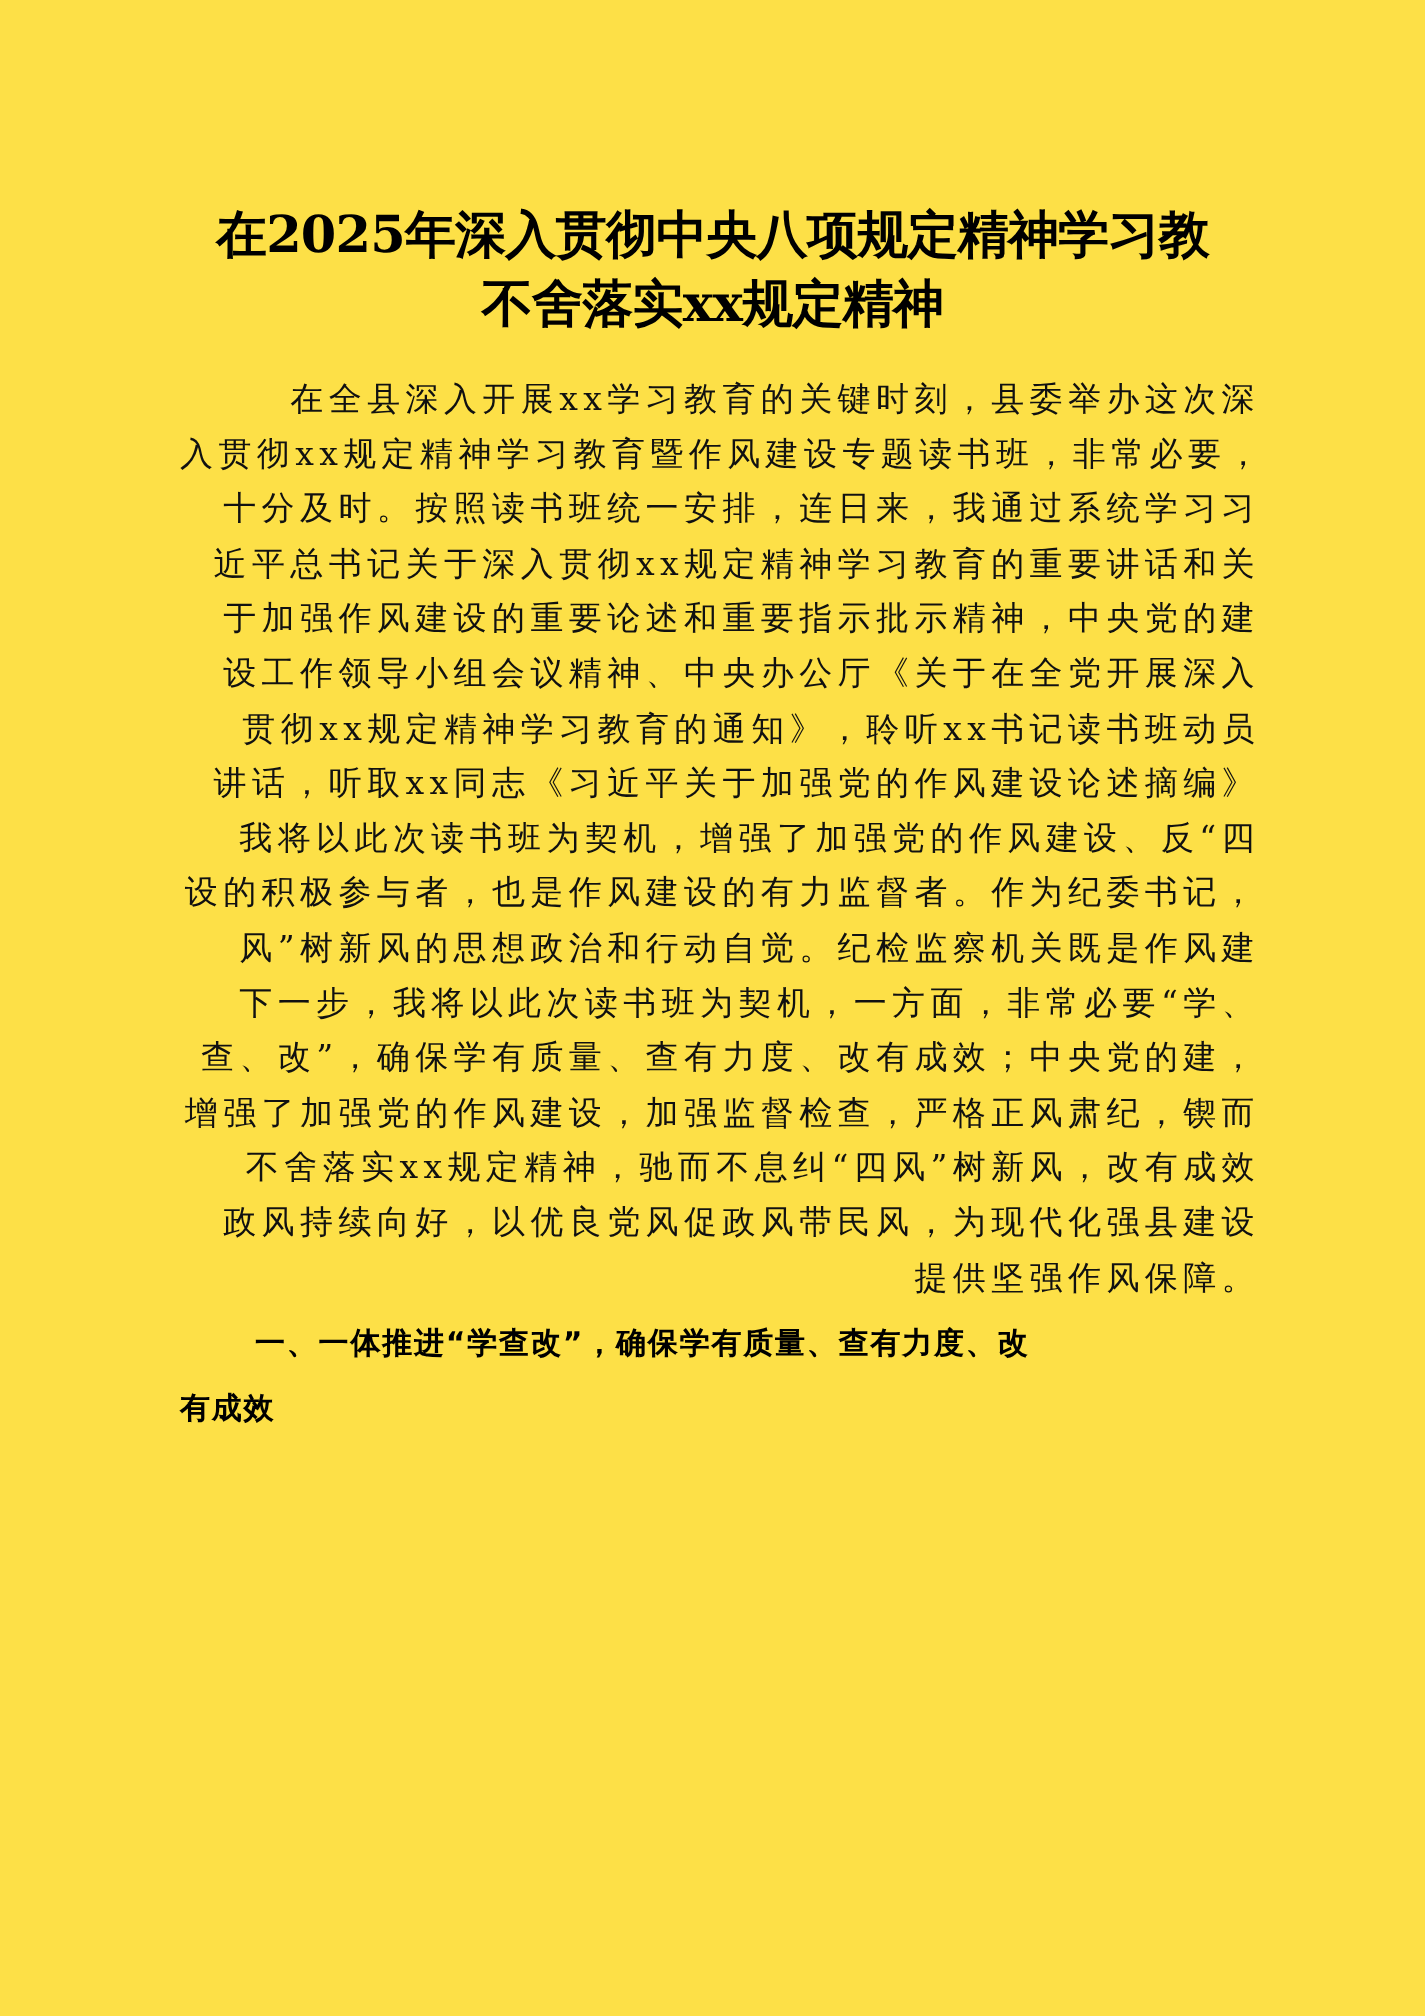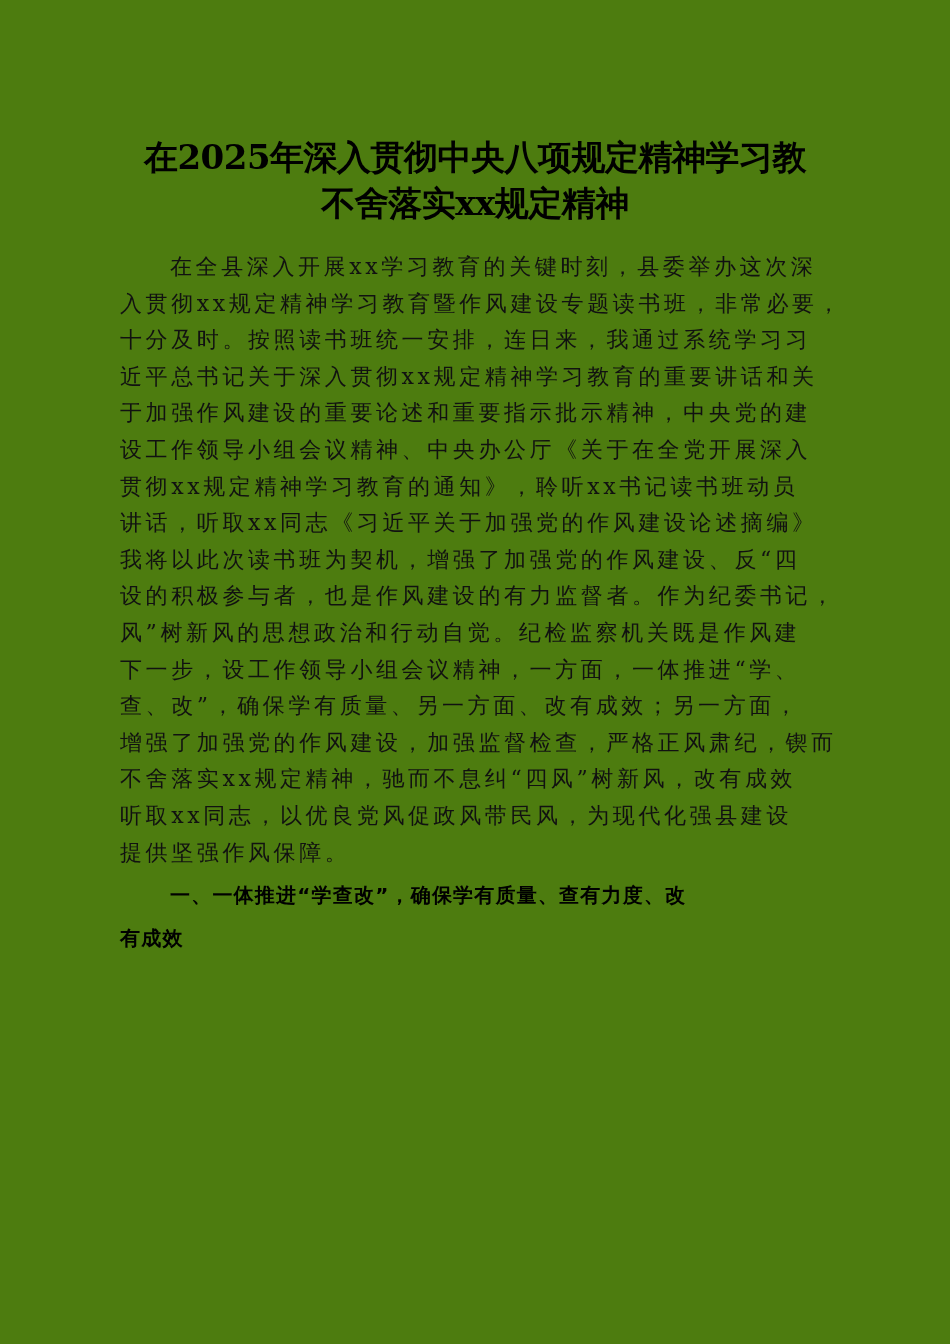--- a/index.html
+++ b/index.html
@@ -13,21 +13,21 @@
       position: relative;
       overflow: hidden;
       color: #000000;
     }
     .page {
       position: absolute;
       left: 0;
       top: 0;
       width: 950px;
       height: 1344px;
-      background: #4d7c0f;
+      background: #fde047;
     }
     .title {
       position: absolute;
       left: 110px;
       top: 134px;
       width: 730px;
       text-align: center;
       font-family: "DejaVu Serif", "Liberation Serif", serif;
       font-weight: bold;
       font-size: 34px;
@@ -45,20 +45,21 @@
     }
     .line {
       display: block;
       white-space: nowrap;
       font-family: "DejaVu Serif", "Liberation Serif", serif;
       font-size: 22px;
       line-height: 36.6px;
       height: 36.6px;
       color: #111;
       letter-spacing: 3.6px;
+      text-align: right;
     }
     .line.indent { padding-left: 50px; }
     .heading-line {
       display: block;
       white-space: nowrap;
       font-family: "DejaVu Sans", "Liberation Sans", sans-serif;
       font-weight: bold;
       font-size: 20px;
       line-height: 43px;
       height: 43px;
@@ -86,25 +87,25 @@
       <span class="line">入贯彻xx规定精神学习教育暨作风建设专题读书班，非常必要，</span>
       <span class="line">十分及时。按照读书班统一安排，连日来，我通过系统学习习</span>
       <span class="line">近平总书记关于深入贯彻xx规定精神学习教育的重要讲话和关</span>
       <span class="line">于加强作风建设的重要论述和重要指示批示精神，中央党的建</span>
       <span class="line">设工作领导小组会议精神、中央办公厅《关于在全党开展深入</span>
       <span class="line">贯彻xx规定精神学习教育的通知》，聆听xx书记读书班动员</span>
       <span class="line">讲话，听取xx同志《习近平关于加强党的作风建设论述摘编》</span>
       <span class="line">我将以此次读书班为契机，增强了加强党的作风建设、反“四</span>
       <span class="line">设的积极参与者，也是作风建设的有力监督者。作为纪委书记，</span>
       <span class="line">风”树新风的思想政治和行动自觉。纪检监察机关既是作风建</span>
-      <span class="line">下一步，设工作领导小组会议精神，一方面，一体推进“学、</span>
-      <span class="line">查、改”，确保学有质量、另一方面、改有成效；另一方面，</span>
+      <span class="line">下一步，我将以此次读书班为契机，一方面，非常必要“学、</span>
+      <span class="line">查、改”，确保学有质量、查有力度、改有成效；中央党的建，</span>
       <span class="line">增强了加强党的作风建设，加强监督检查，严格正风肃纪，锲而</span>
       <span class="line">不舍落实xx规定精神，驰而不息纠“四风”树新风，改有成效</span>
-      <span class="line">听取xx同志，以优良党风促政风带民风，为现代化强县建设</span>
+      <span class="line">政风持续向好，以优良党风促政风带民风，为现代化强县建设</span>
       <span class="line">提供坚强作风保障。</span>
     </div>
 
     <div class="heading">
       <span class="heading-line indent">一、一体推进“学查改”，确保学有质量、查有力度、改</span>
       <span class="heading-line">有成效</span>
     </div>
   </div>
 
 </div>

